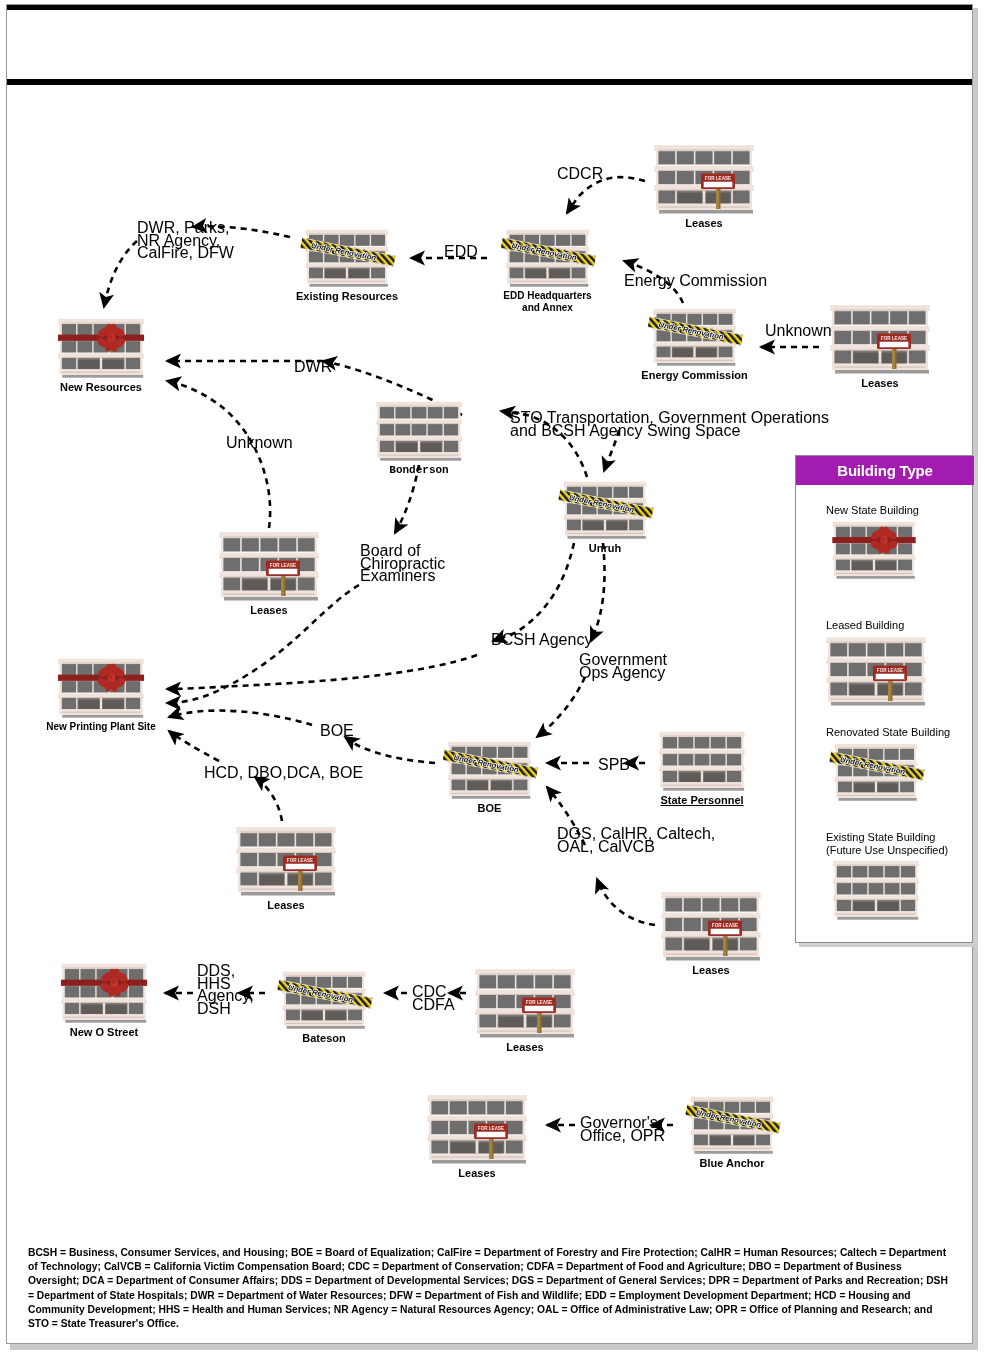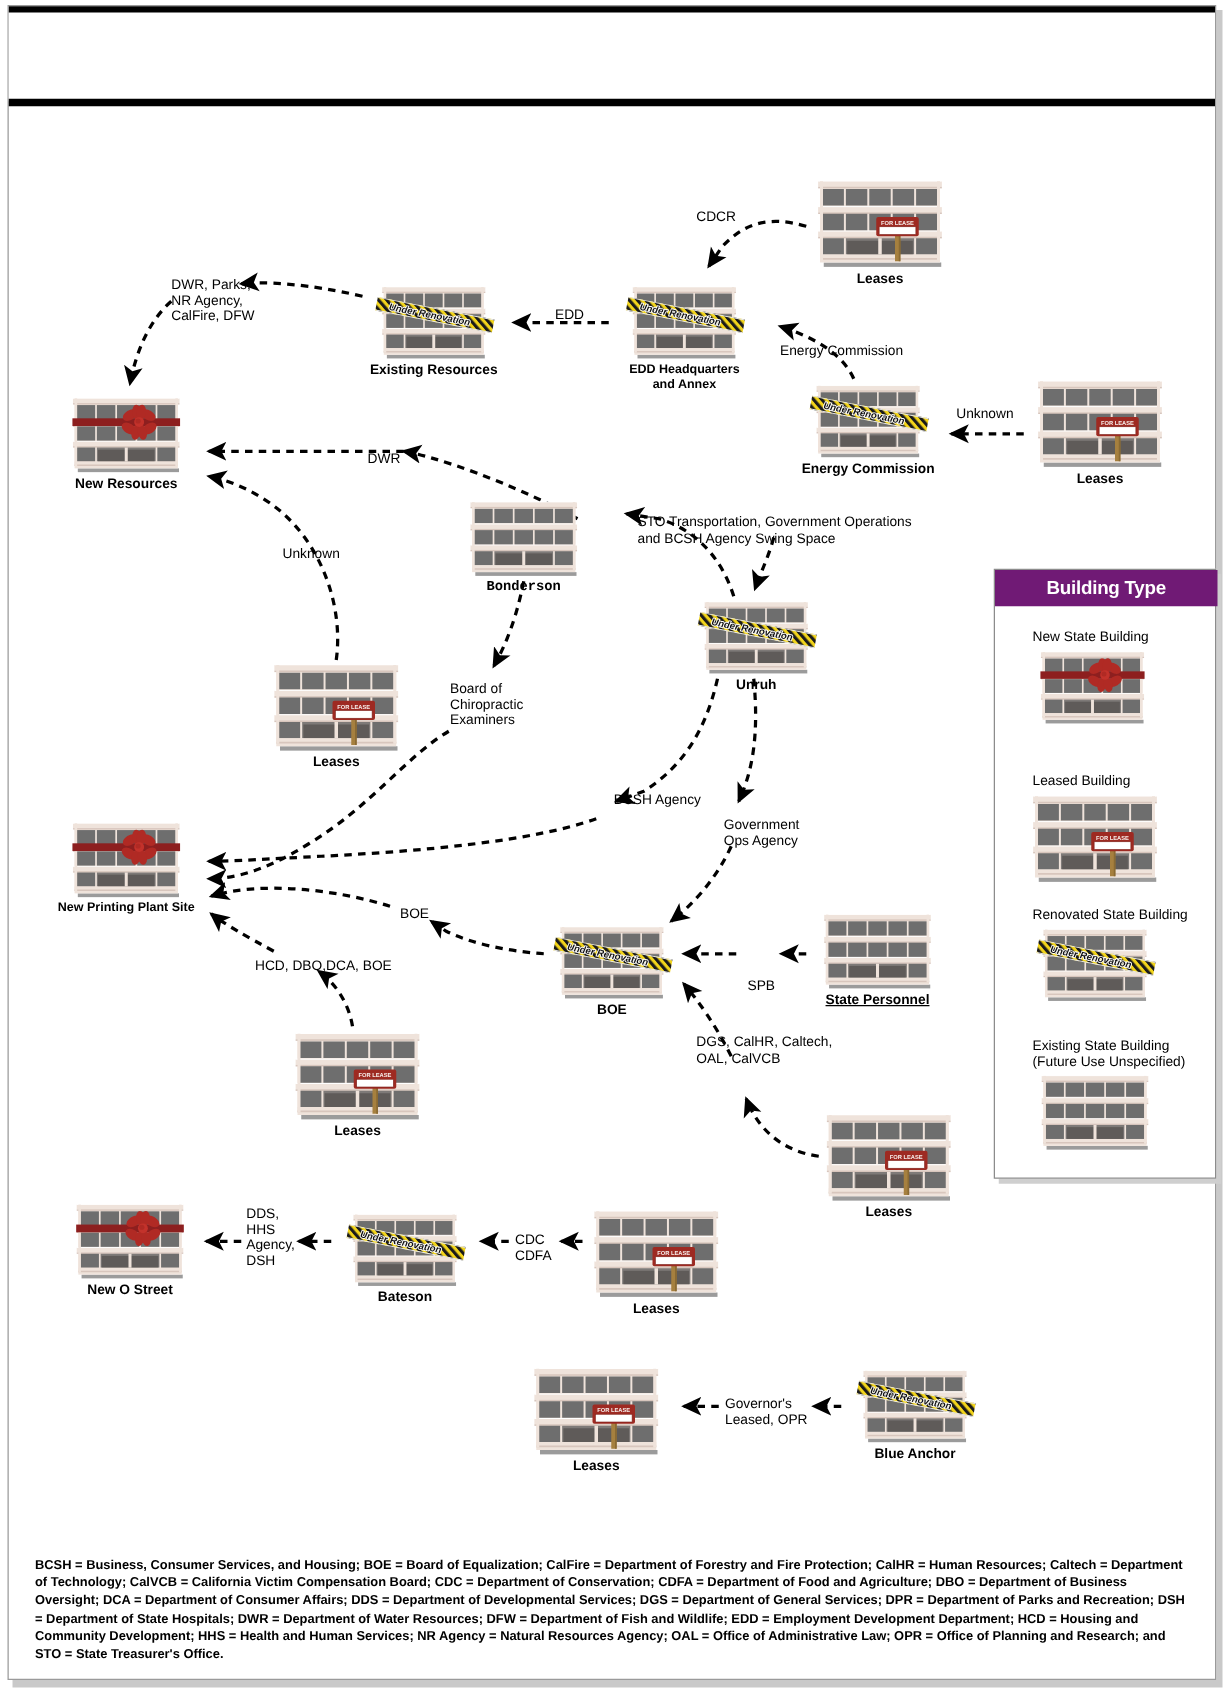--- a/index.html
+++ b/index.html
@@ -60,34 +60,34 @@
     font-size:11px;font-weight:bold;color:#000;line-height:12px;
   }
   .cap.sm{font-size:10px;}
 
   
   .bsvg{display:block;}
 
   
   .elabel{
     position:absolute;z-index:3;
-    font-size:11px;color:#000;line-height:12.5px;
+    font-size:16px;color:#000;line-height:12.5px;
     white-space:pre;
   }
 
   
   .legend{
     position:absolute;left:795px;top:455px;width:178px;height:488px;
     background:#fff;border:1px solid #8c8c8c;z-index:6;box-sizing:border-box;
   }
   .legend-shadow{
     position:absolute;left:799px;top:459px;width:178px;height:488px;background:#cfcfcf;z-index:5;
   }
   .legend-hdr{
-    position:absolute;left:0;top:0;width:178px;height:29px;background:#701a75;
+    position:absolute;left:0;top:0;width:178px;height:29px;background:#a21caf;
     color:#fff;font-size:15px;font-weight:bold;text-align:center;line-height:29px;
     letter-spacing:-.2px;
   }
   .leg-item{position:absolute;left:0;width:178px;}
   .leg-label{
     font-size:11px;color:#000;line-height:12.5px;padding-left:30px;white-space:pre;
   }
   .leg-art{margin-top:3px;padding-left:30px;}
 
   
@@ -1030,32 +1030,32 @@
         <div class="elabel" style="left: 503px; top: 327px;">STO Transportation, Government Operations
 and BCSH Agency Swing Space</div>
         <div class="elabel" style="left: 219px; top: 352px;">Unknown</div>
         <div class="elabel" style="left: 353px; top: 460px;">Board of
 Chiropractic
 Examiners</div>
         <div class="elabel" style="left: 484px; top: 549px; text-align: center;">BCSH Agency</div>
         <div class="elabel" style="left: 572px; top: 569px;">Government
 Ops Agency</div>
         <div class="elabel" style="left: 313px; top: 640px;">BOE</div>
-        <div class="elabel" style="left: 591px; top: 674px; margin-top: 24px;">SPB</div>
+        <div class="elabel" style="left: 591px; top: 674px;">SPB</div>
         <div class="elabel" style="left: 197px; top: 682px;">HCD, DBO,DCA, BOE</div>
         <div class="elabel" style="left: 550px; top: 743px;">DGS, CalHR, Caltech,
 OAL, CalVCB</div>
         <div class="elabel" style="left: 190px; top: 880px;">DDS,
 HHS
 Agency,
 DSH</div>
         <div class="elabel" style="left: 405px; top: 901px;">CDC
 CDFA</div>
         <div class="elabel" style="left: 573px; top: 1032px;">Governor's
-Leased, OPR</div>
+Office, OPR</div>
       </div>
   </div>
 
   <div class="legend-shadow"></div>
   <div class="legend">
     <div class="legend-hdr">Building Type</div>
     <div id="legend-items">
         <div class="leg-item" style="top: 48px;">
           <div class="leg-label">New State Building</div>
           <div class="leg-art">

